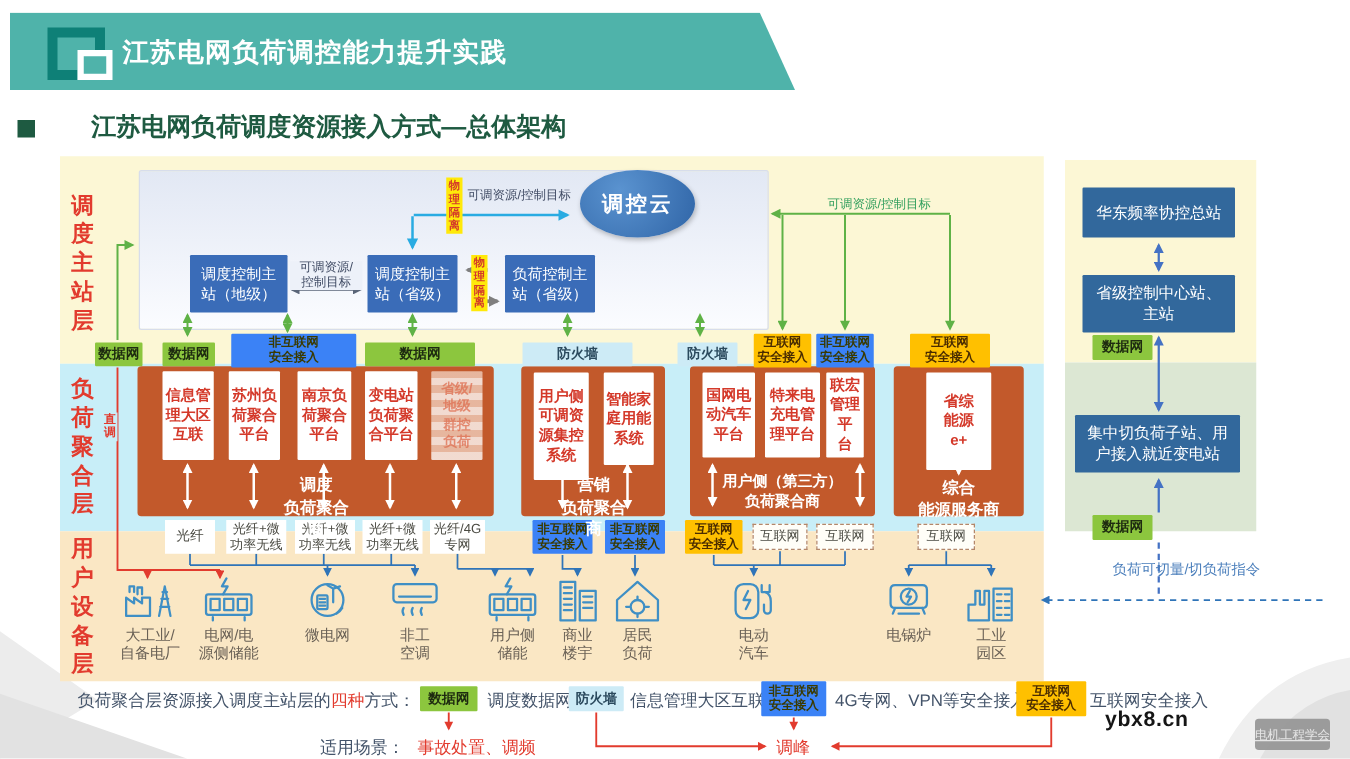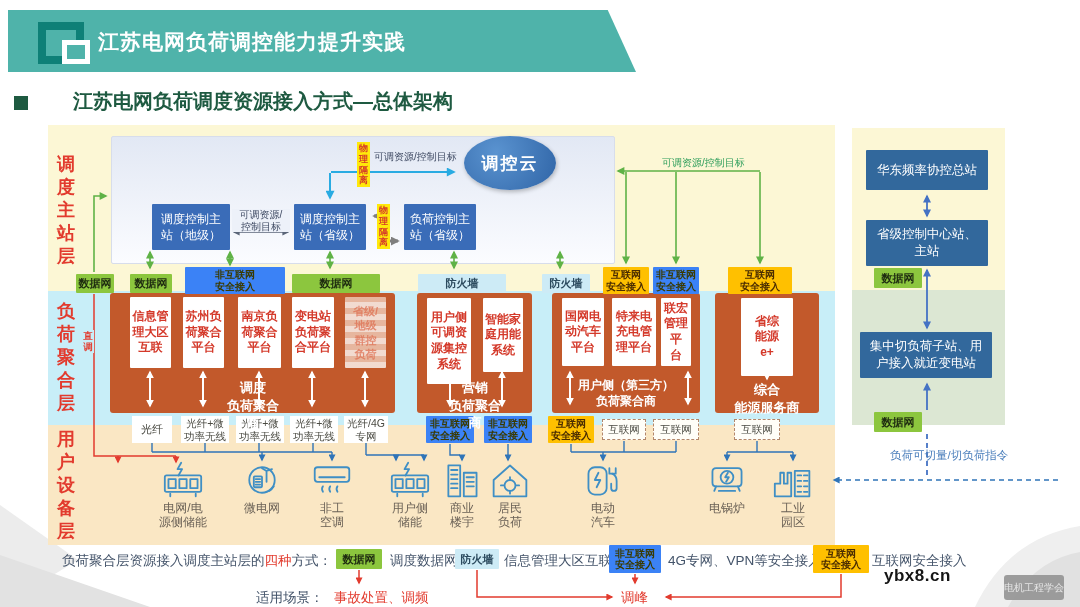--- a/index.html
+++ b/index.html
@@ -265,20 +265,30 @@
   <div class="badge yellow two" style="left:426px;top:416px;width:48px;height:27px;">非互联网
 安全接入</div>
   <div class="badge yellow two" style="left:484px;top:416px;width:48px;height:27px;">非互联网
 安全接入</div>
   <div class="badge orangeb two" style="left:548px;top:416px;width:46px;height:27px;">互联网
 安全接入</div>
   <div class="link dashed" style="left:602px;top:419px;width:44px;height:21px;">互联网</div>
   <div class="link dashed" style="left:653px;top:419px;width:46px;height:21px;">互联网</div>
   <div class="link dashed" style="left:734px;top:419px;width:46px;height:21px;">互联网</div>
 
+  <div class="dev" style="left:88px;top:460px;">
+    <svg width="48" height="40" viewBox="0 0 48 44" fill="none" stroke="#3F8FC5" stroke-width="2" stroke-linecap="round" stroke-linejoin="round">
+      <path d="M3 36 V20 l7 5 v-5 l7 5 v-5 h7 v16 z"></path>
+        <path d="M6 15 v-5 h4 v5"></path>
+        <path d="M13 17 v-6 h4 v6"></path>
+      <path d="M37 10 l-5 26 M37 10 l5 26 M33 28 h8 M34 21 h6 M35 15 h4"></path>
+    </svg>
+    <div class="lbl">大工业/
+自备电厂</div>
+  </div>
   <div class="dev" style="left:151px;top:460px;">
     <svg width="48" height="40" viewBox="0 0 48 44" fill="none" stroke="#3F8FC5" stroke-width="2" stroke-linecap="round" stroke-linejoin="round">
       <path d="M22 3 l-4 7 h5 l-4 7"></path>
         <rect x="4" y="17" width="40" height="18" rx="2"></rect>
       <rect x="8" y="21" width="8" height="10"></rect>
         <rect x="20" y="21" width="8" height="10"></rect>
         <rect x="32" y="21" width="8" height="10"></rect>
       <path d="M10 37 v3 M38 37 v3"></path>
     </svg>
     <div class="lbl">电网/电
@@ -383,15 +393,15 @@
 安全接入</div>
   <div class="leg" style="left:668px;top:552px;">4G专网、VPN等安全接入</div>
   <div class="badge orangeb two" style="left:813px;top:545px;width:56px;height:28px;">互联网
 安全接入</div>
   <div class="leg" style="left:872px;top:552px;">互联网安全接入</div>
   <div class="leg" style="left:256px;top:589px;">适用场景：</div>
   <div class="leg red-t" style="left:334px;top:589px;">事故处置、调频</div>
   <div class="leg red-t" style="left:621px;top:589px;">调峰</div>
 
   <div class="wm-site" style="left:884px;top:566px;">ybx8.cn</div>
-  <div class="wm-org" style="left:1004px;top:575px;width:60px;height:25px;">电机工程学会</div>
+  <div class="wm-org" style="left:1004px;top:575px;width:60px;height:25px;text-decoration:underline;">电机工程学会</div>
 
 </div>
 
 </body></html>

